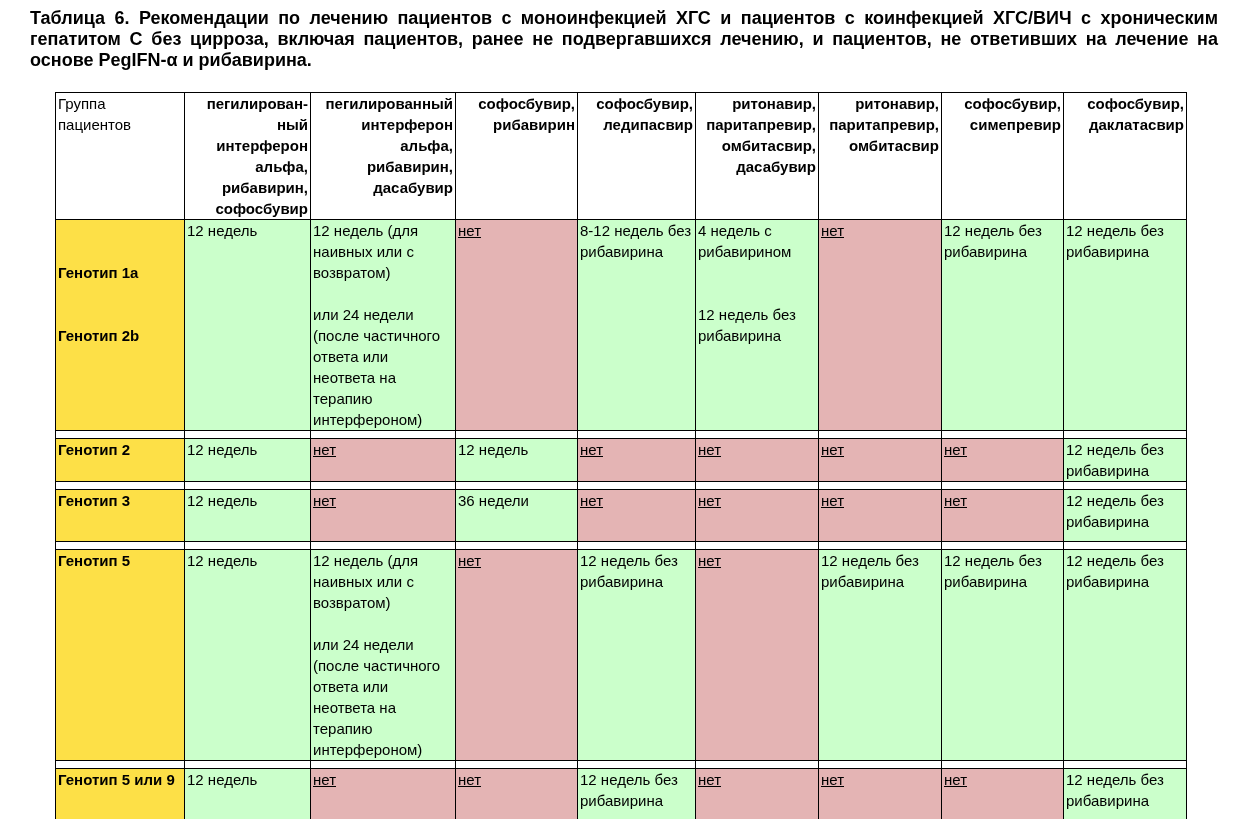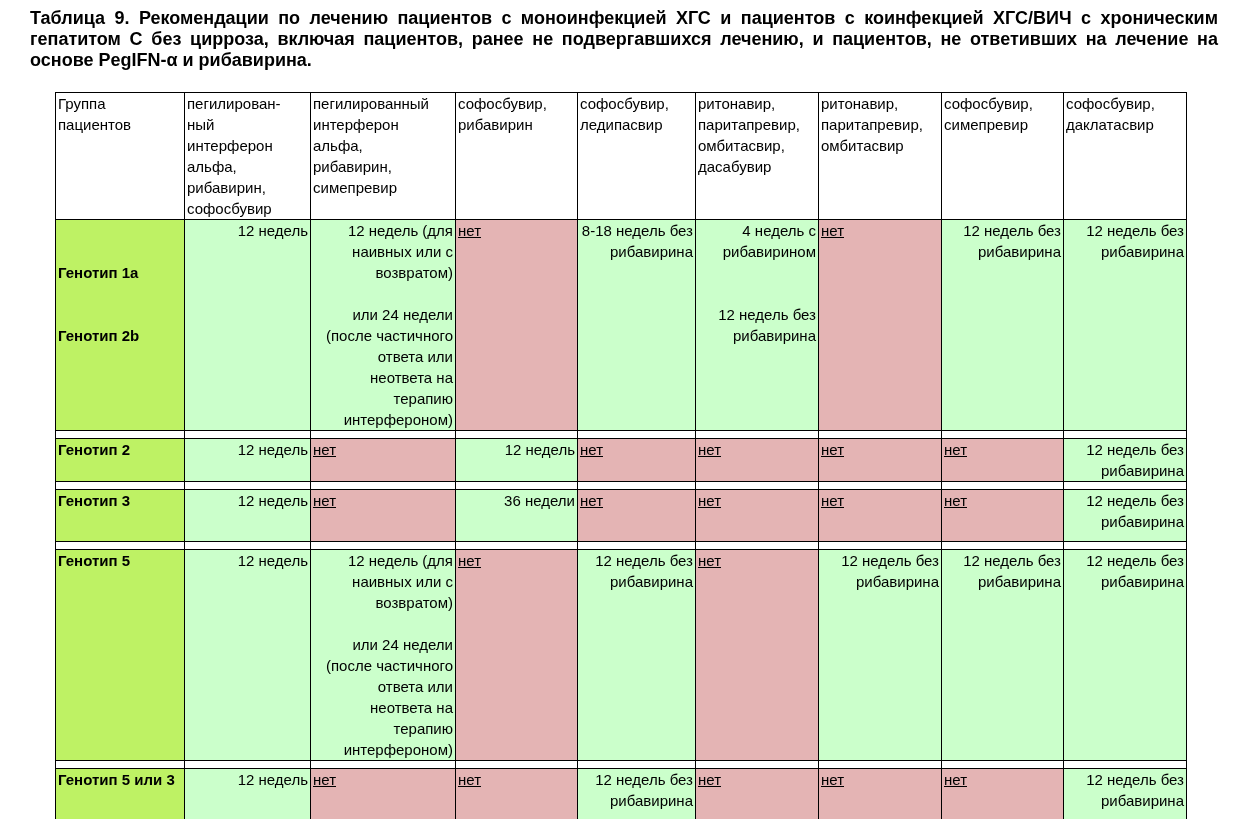--- a/index.html
+++ b/index.html
@@ -13,35 +13,35 @@
   table.tbl{
     border-collapse:collapse;table-layout:fixed;margin-left:25px;
   }
   .tbl th,.tbl td{
     border:1px solid var(--line);
     vertical-align:top;text-align:left;
     padding:0 2px;font-size:15px;line-height:21px;font-weight:normal;
   }
   thead tr{height:110px;}
   th.group-head{font-weight:normal;background:#fff;}
-  th.drug-head{font-weight:normal;background:#fff;white-space:pre-line;}
-  td.group-cell{background:#bef264;}
-  td.cell.yes{background:var(--yes);text-align:right;}
+  th.drug-head{font-weight:bold;background:#fff;white-space:pre-line;text-align:right;}
+  td.group-cell{background:#fde047;}
+  td.cell.yes{background:var(--yes);}
   td.cell.no{background:var(--no);text-decoration:underline;}
   .para{min-height:21px;}
   .para.label{font-weight:bold;}
   tr.spacer td{
     height:8px;padding:0;line-height:0;background:#fff;
   }
 </style>
 </head>
 <body>
 
 <div class="page">
-  <p class="doc-title">Таблица 9. Рекомендации по лечению пациентов с моноинфекцией ХГС и пациентов с коинфекцией ХГС/ВИЧ с хроническим гепатитом С без цирроза, включая пациентов, ранее не подвергавшихся лечению, и пациентов, не ответивших на лечение на основе PegIFN-α и рибавирина.</p>
+  <p class="doc-title">Таблица 6. Рекомендации по лечению пациентов с моноинфекцией ХГС и пациентов с коинфекцией ХГС/ВИЧ с хроническим гепатитом С без цирроза, включая пациентов, ранее не подвергавшихся лечению, и пациентов, не ответивших на лечение на основе PegIFN-α и рибавирина.</p>
 
   <table class="tbl">
     <colgroup>
       <col style="width:129px">
         <col style="width:126px">
         <col style="width:145px">
       <col style="width:122px">
         <col style="width:118px">
         <col style="width:123px">
       <col style="width:123px">
@@ -54,21 +54,21 @@
           <th class="drug-head">пегилирован-
 ный
 интерферон
 альфа,
 рибавирин,
 софосбувир</th>
           <th class="drug-head">пегилированный
 интерферон
 альфа,
 рибавирин,
-симепревир</th>
+дасабувир</th>
           <th class="drug-head">софосбувир,
 рибавирин</th>
           <th class="drug-head">софосбувир,
 ледипасвир</th>
           <th class="drug-head">ритонавир,
 паритапревир,
 омбитасвир,
 дасабувир</th>
           <th class="drug-head">ритонавир,
 паритапревир,
@@ -94,21 +94,21 @@
           </td>
           <td class="cell yes">
             <div class="para">12 недель (для наивных или с возвратом)</div>
             <div class="para"></div>
             <div class="para">или 24 недели (после частичного ответа или неответа на терапию интерфероном)</div>
           </td>
           <td class="cell no">
             <div class="para">нет</div>
           </td>
           <td class="cell yes">
-            <div class="para">8-18 недель без рибавирина</div>
+            <div class="para">8-12 недель без рибавирина</div>
           </td>
           <td class="cell yes">
             <div class="para">4 недель с рибавирином</div>
             <div class="para"></div>
             <div class="para"></div>
             <div class="para">12 недель без рибавирина</div>
           </td>
           <td class="cell no">
             <div class="para">нет</div>
           </td>
@@ -247,21 +247,21 @@
           <td></td>
           <td></td>
           <td></td>
           <td></td>
           <td></td>
           <td></td>
           <td></td>
         </tr>
         <tr style="height: 60px;">
           <td class="group-cell">
-            <div class="para label">Генотип 5 или 3</div>
+            <div class="para label">Генотип 5 или 9</div>
           </td>
           <td class="cell yes">
             <div class="para">12 недель</div>
           </td>
           <td class="cell no">
             <div class="para">нет</div>
           </td>
           <td class="cell no">
             <div class="para">нет</div>
           </td>

